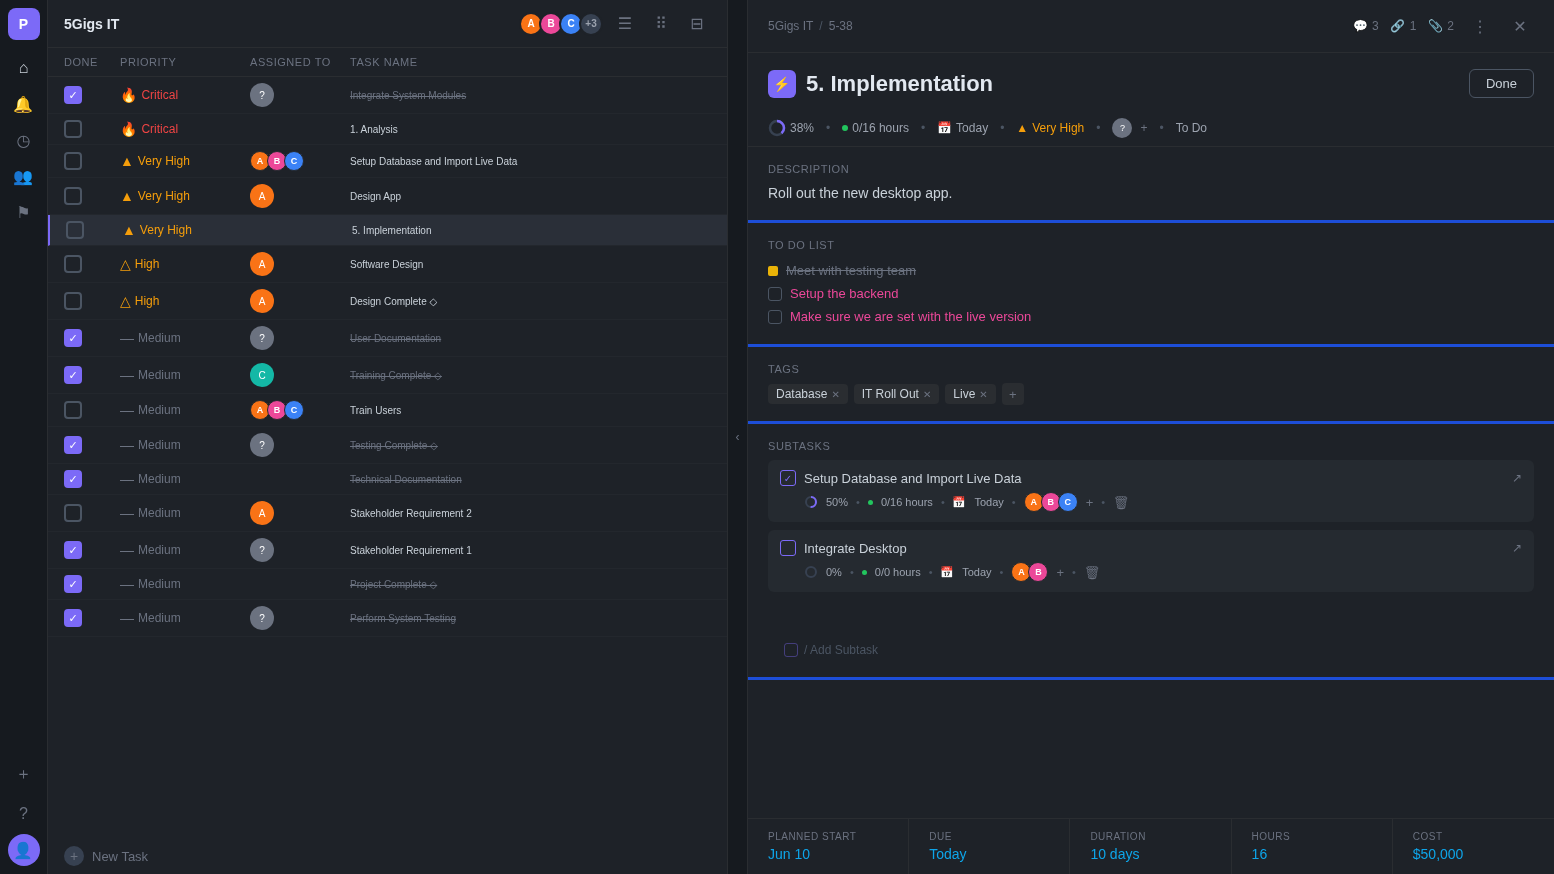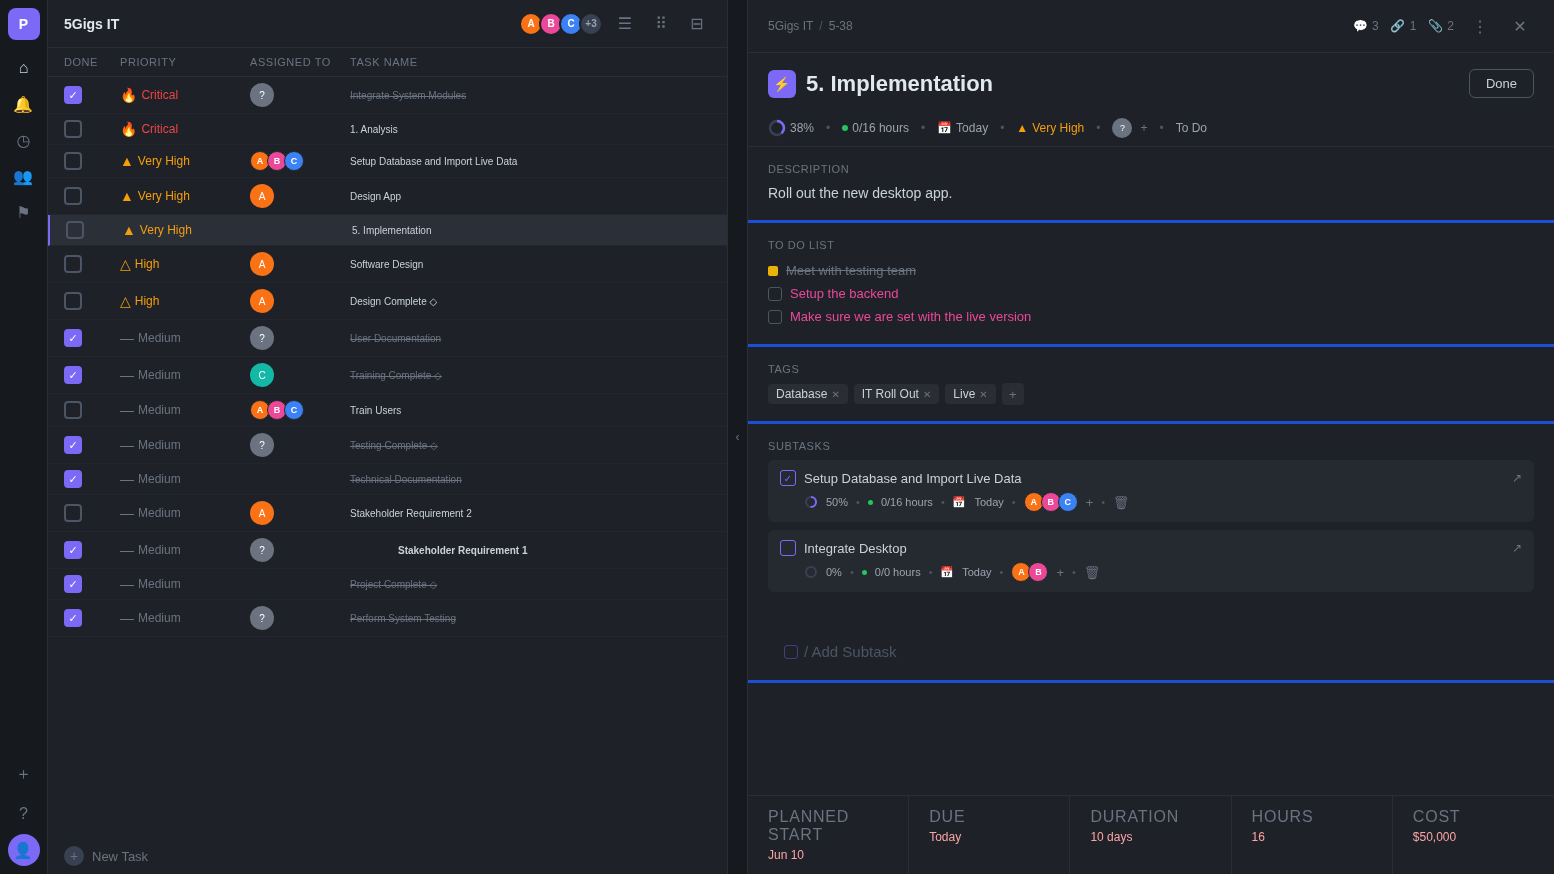--- a/index.html
+++ b/index.html
@@ -375,45 +375,45 @@
     .subtask-meta {
       display: flex; align-items: center; gap: 8px;
       font-size: 11px; color: #9ca3af;
       padding-left: 24px;
     }
     .subtask-meta-dot { width: 5px; height: 5px; border-radius: 50%; background: #22c55e; }
     .subtask-action-icon { color: #6b7280; cursor: pointer; font-size: 13px; }
 
     .add-subtask {
       display: flex; align-items: center; gap: 6px;
-      color: #6b7280; font-size: 15px; cursor: pointer; padding: 4px 16px; margin-top: 47px;
+      color: #6b7280; font-size: 12px; cursor: pointer; padding: 4px 16px; margin-top: 47px;
     }
 
     
     .stats-row {
       display: grid;
       grid-template-columns: 1fr 1fr 1fr 1fr 1fr;
       border-top: 1px solid #2a2d31;
       margin-top: auto;
     }
     .stat-cell {
       padding: 12px 20px;
       border-right: 1px solid #2a2d31;
     }
     .stat-cell:last-child { border-right: none; }
     .stat-label {
-      font-size: 16px;
+      font-size: 10px;
       text-transform: uppercase;
       letter-spacing: 0.05em;
       color: #6b7280;
       margin-bottom: 4px;
     }
     .stat-value {
-      font-size: 12px;
-      color: #fca5a5;
+      font-size: 14px;
+      color: #0ea5e9;
       font-weight: 500;
     }
 
     
     .collapse-handle {
       width: 20px;
       background: #161a1f;
       display: flex;
       align-items: center;
       justify-content: center;
@@ -627,21 +627,21 @@
         </div>
         <div class="task-row">
           <div class="task-checkbox checked">✓</div>
           <div class="priority-badge">
             <span class="priority-icon priority-medium">—</span>
             <span class="priority-medium">Medium</span>
           </div>
           <div>
             <div class="assigned-avatar av-gray" style="width: 24px; height: 24px; border-radius: 50%; display: flex; align-items: center; justify-content: center; font-size: 10px; color: white;">?</div>
           </div>
-          <div class="task-name bold" style="font-weight: 700; margin-left: 48px;">Stakeholder Requirement 1</div>
+          <div class="task-name bold" style="font-weight: 400;">Stakeholder Requirement 1</div>
         </div>
         <div class="task-row">
           <div class="task-checkbox checked">✓</div>
           <div class="priority-badge">
             <span class="priority-icon priority-medium">—</span>
             <span class="priority-medium">Medium</span>
           </div>
           <div></div>
           <div class="task-name strikethrough">Project Complete ◇</div>
         </div>

